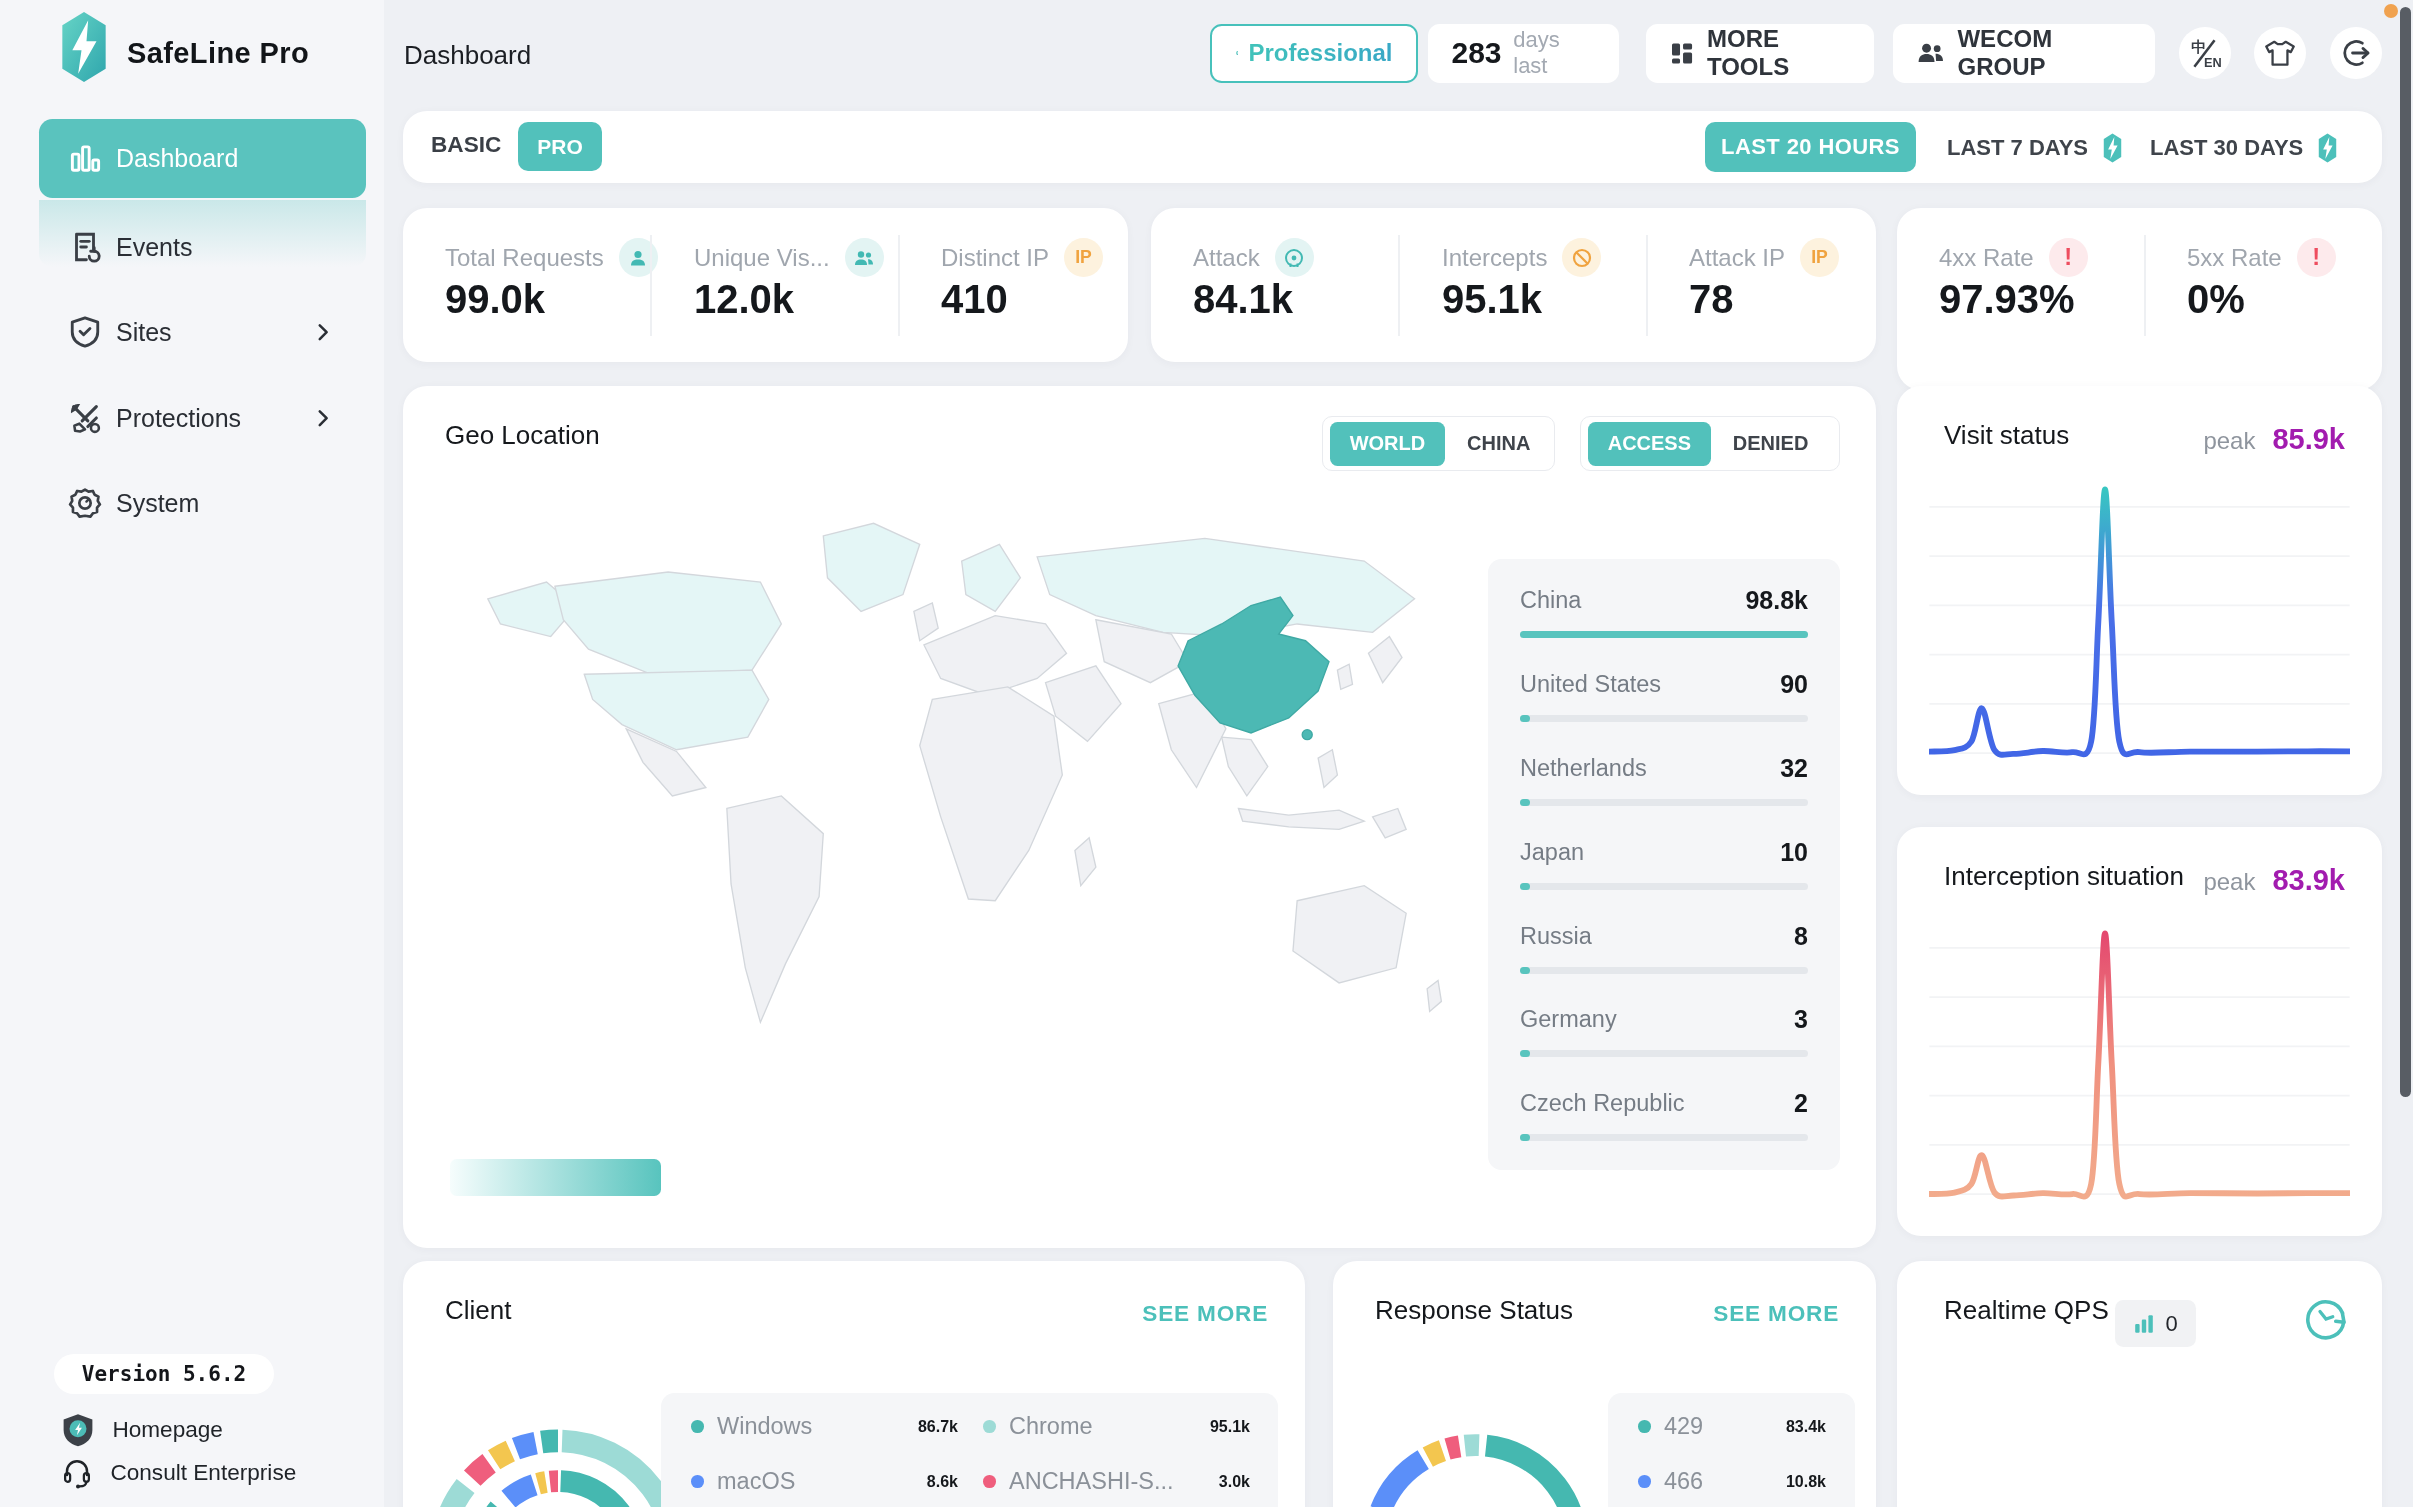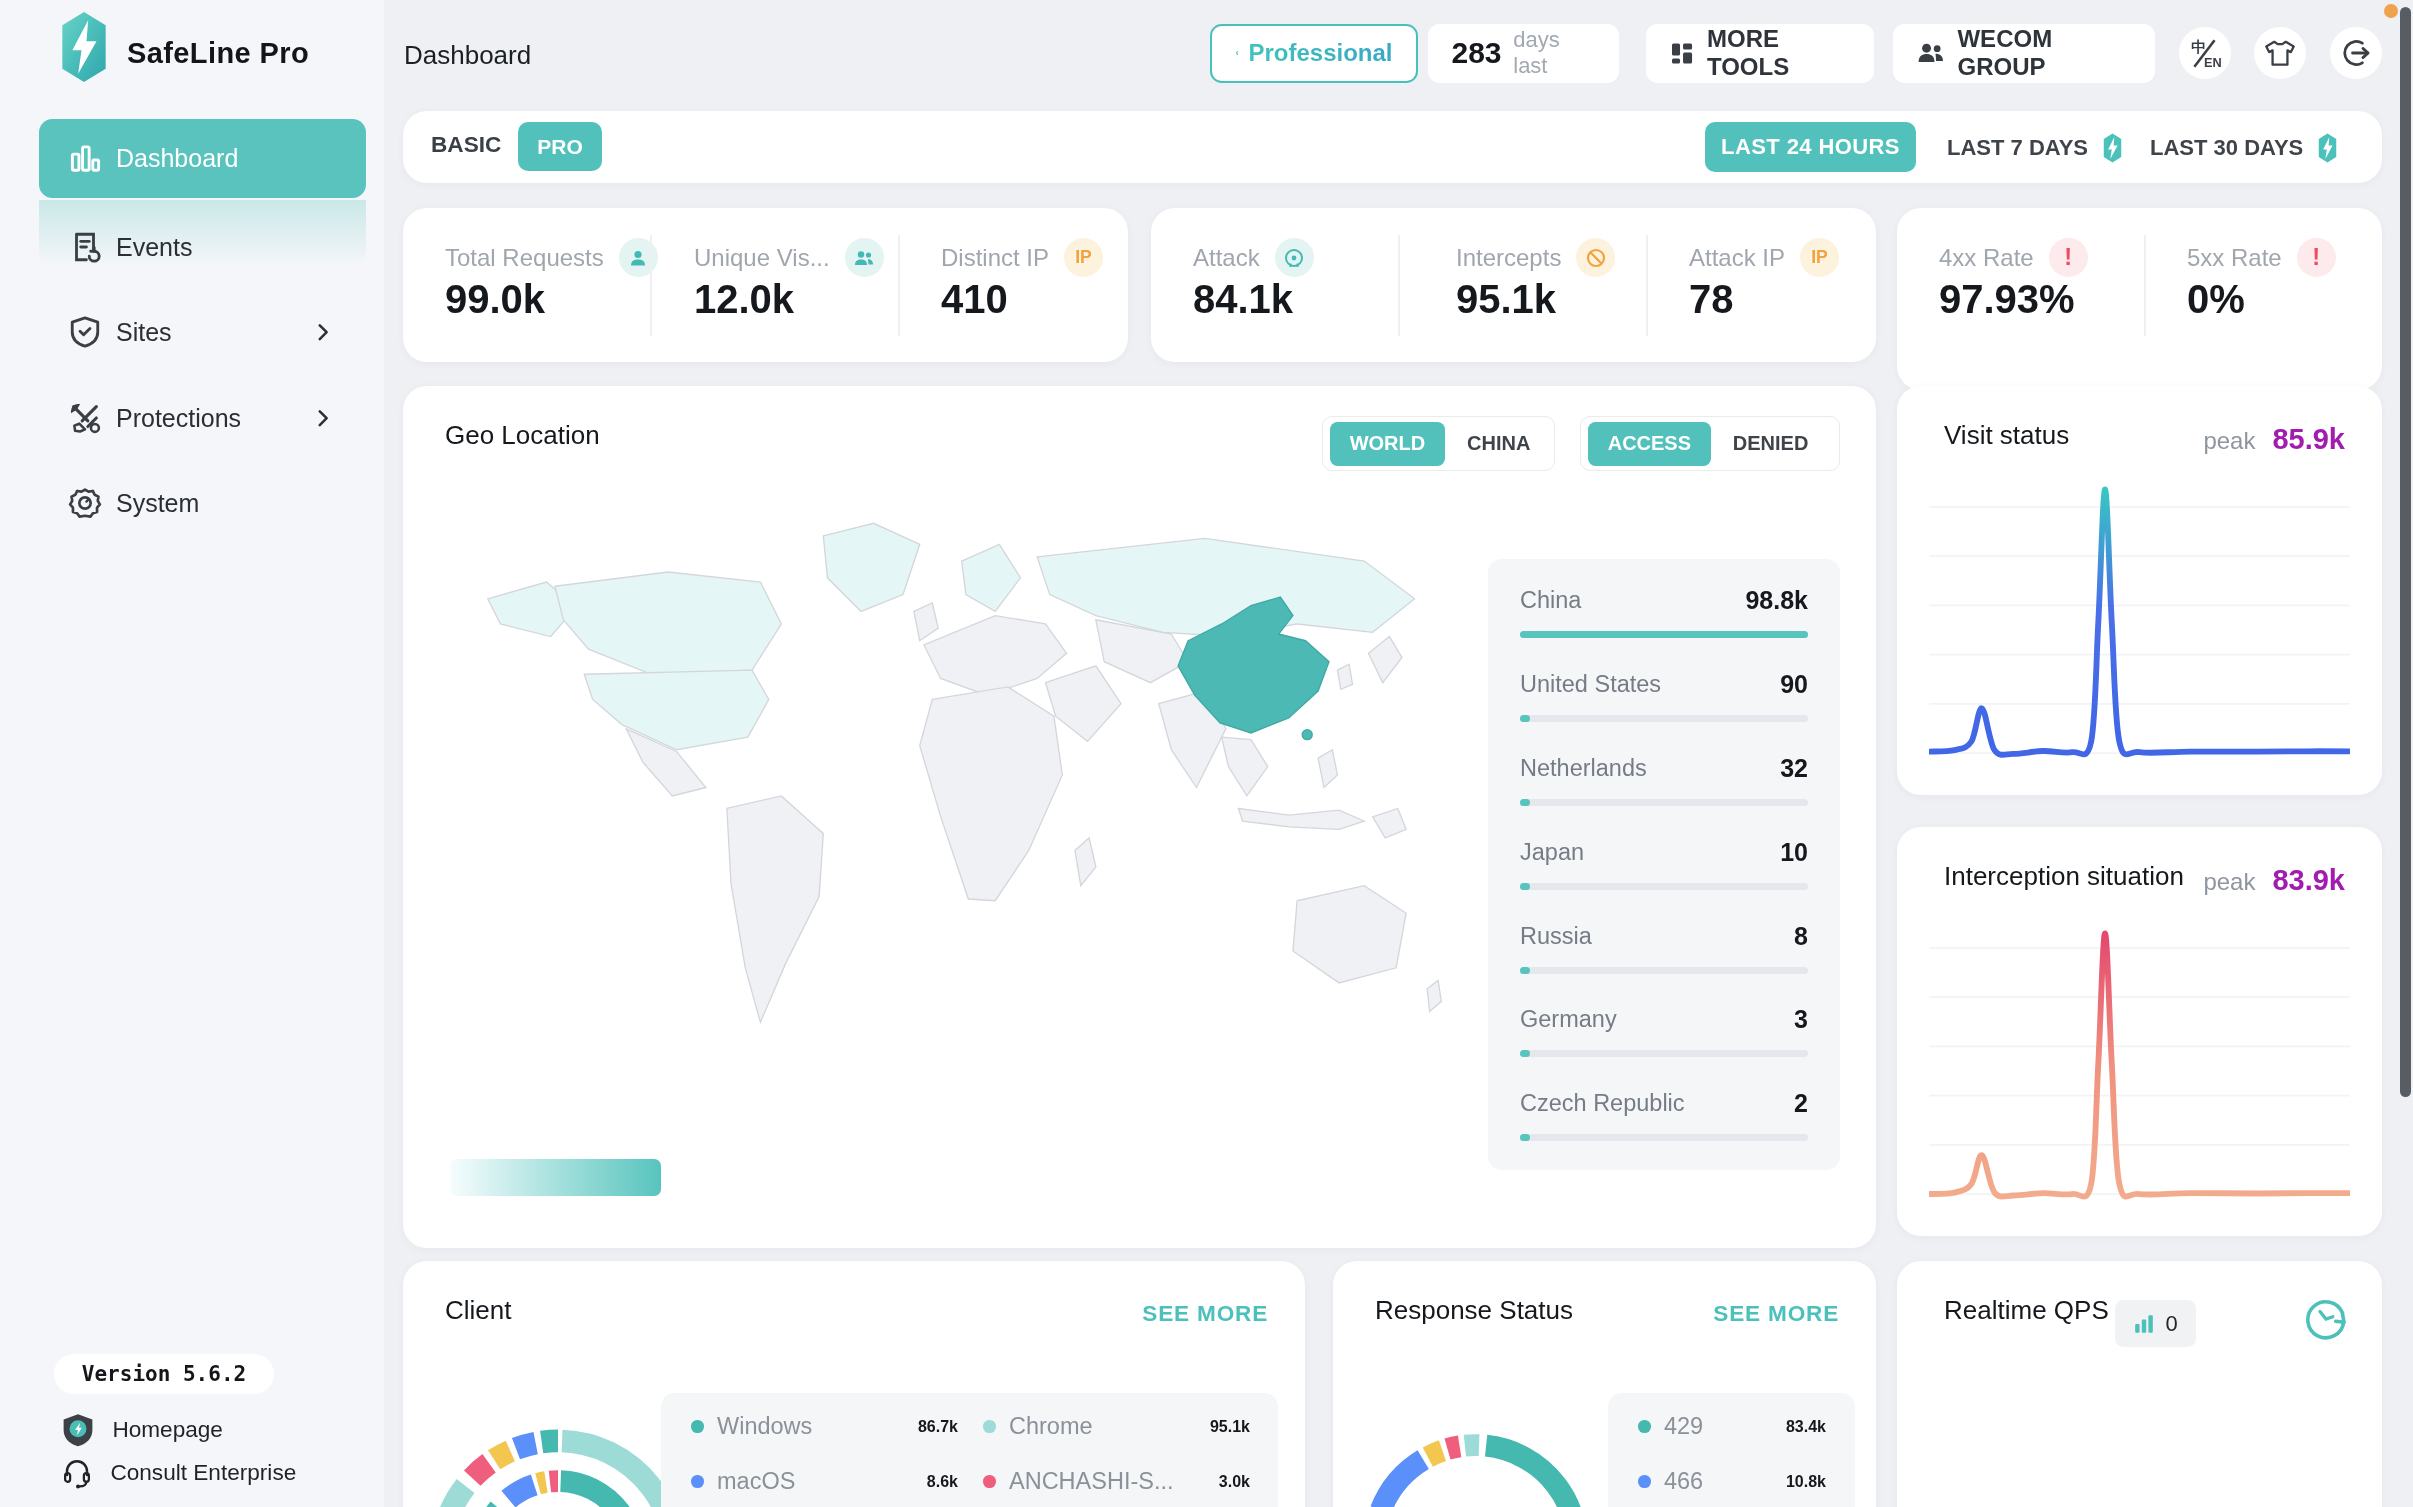--- a/index.html
+++ b/index.html
@@ -233,21 +233,21 @@
       <path d="M19.5 19.5 C19.5 22 17 23.2 14 23.2" fill="none" stroke="#1f2328" stroke-width="1.8" stroke-linecap="round"></path>
       <circle cx="12.8" cy="23.2" r="1.6" fill="#1f2328"></circle>
     </svg>
     <span>Consult Enterprise</span>
   </div>
 </div>
 
 <div class="card" style="left:403px; top:111px; width:1979px; height:72px;"></div>
 <span class="basic-lbl">BASIC</span>
 <div class="pro-pill">PRO</div>
-<div class="range24">LAST 24 HOURS</div>
+<div class="range24">LAST 20 HOURS</div>
 <div class="range-txt" style="left:1947px;">
   <span>LAST 7 DAYS</span>
   <svg width="25" height="32" viewBox="0 0 30 44">
     <path d="M15 2 L27 9.5 V34.5 L15 42 L3 34.5 V9.5 Z" fill="#4cc0ba"></path>
     <path d="M17.5 7 L9 24 H14 L12 37 L22 18.5 H16.5 Z" fill="#fff"></path>
   </svg>
 </div>
 <div class="range-txt" style="left:2150px;">
   <span>LAST 30 DAYS</span>
   <svg width="25" height="32" viewBox="0 0 30 44">
@@ -302,21 +302,21 @@
         <svg width="22" height="22" viewBox="0 0 22 22">
             <circle cx="11" cy="11" r="8" fill="none" stroke="#42b9b3" stroke-width="2"></circle>
             <circle cx="11" cy="11" r="2.4" fill="#42b9b3"></circle>
             <path d="M7.5 16.5 L7.5 20 M14.5 16.5 L14.5 20" stroke="#42b9b3" stroke-width="2"></path>
           </svg>
         </span>
     </div>
     <div class="stat-value">84.1k</div>
   </div>
   <div class="vdiv" style="left:247px;"></div>
-  <div class="stat-col" style="left:263px; width:242px;">
+  <div class="stat-col" style="left:249px; width:242px;">
     <div class="stat-label">
         <span>Intercepts</span>
       <span class="sicon orange">
         <svg width="22" height="22" viewBox="0 0 22 22">
             <circle cx="11" cy="11" r="8" fill="none" stroke="#f0a33f" stroke-width="2.2"></circle>
             <line x1="5.5" y1="5.5" x2="16.5" y2="16.5" stroke="#f0a33f" stroke-width="2.2"></line>
           </svg>
         </span>
     </div>
     <div class="stat-value">95.1k</div>

